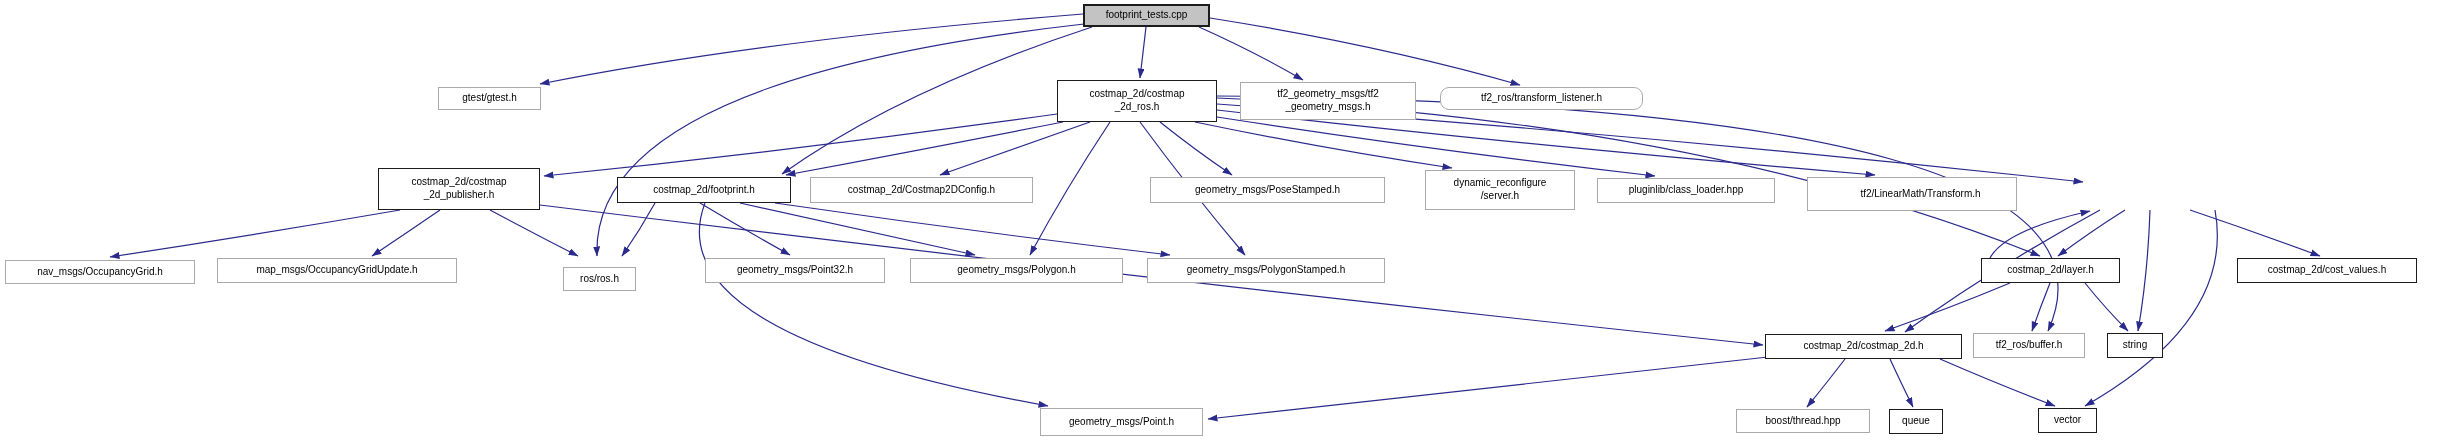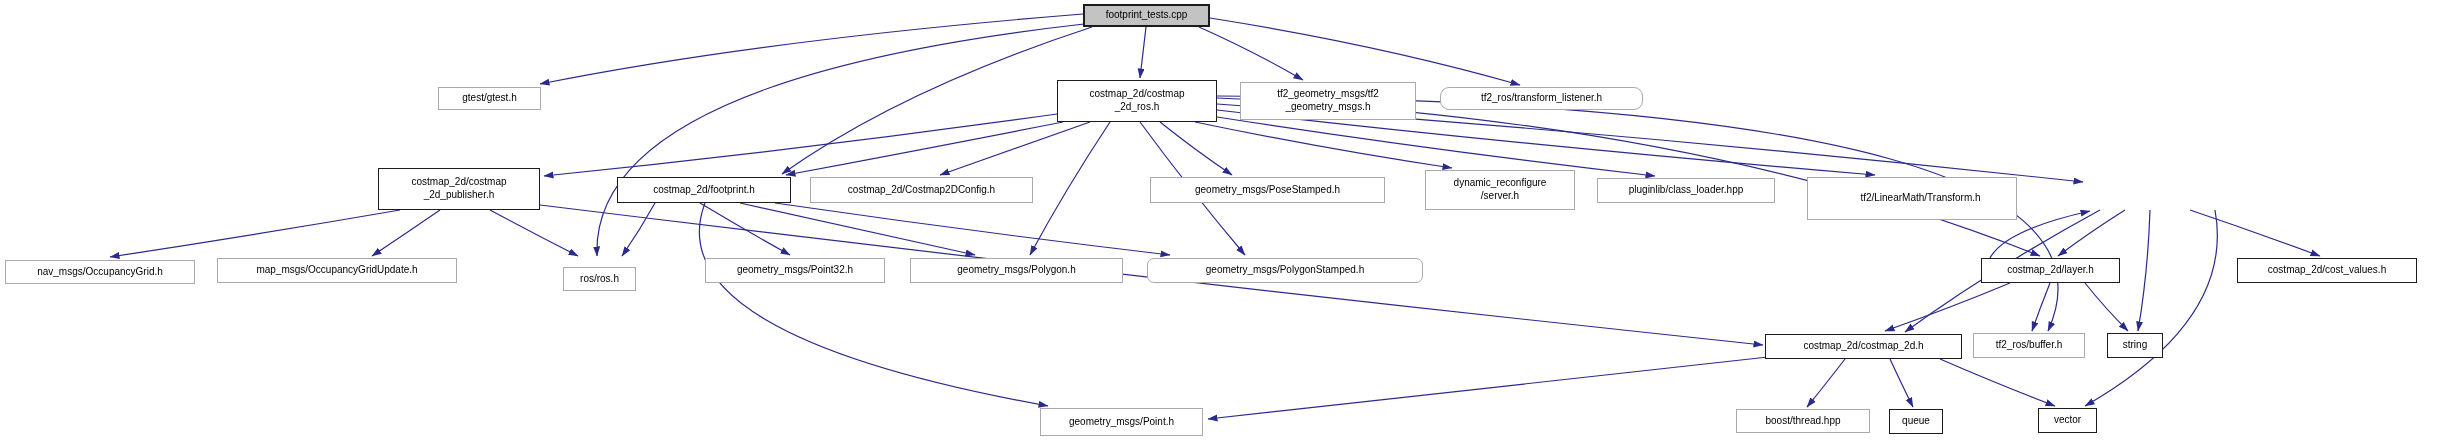--- a/index.html
+++ b/index.html
@@ -111,27 +111,27 @@
 _geometry_msgs.h</div>
       <div class="node ext" style="left: 1440px; top: 87px; width: 203px; height: 23px; border-radius: 9px;">tf2_ros/transform_listener.h</div>
       <div class="node doc" style="left: 378px; top: 168px; width: 162px; height: 42px;">costmap_2d/costmap
 _2d_publisher.h</div>
       <div class="node doc" style="left: 617px; top: 177px; width: 174px; height: 26px;">costmap_2d/footprint.h</div>
       <div class="node ext" style="left: 810px; top: 177px; width: 223px; height: 26px;">costmap_2d/Costmap2DConfig.h</div>
       <div class="node ext" style="left: 1150px; top: 177px; width: 235px; height: 26px;">geometry_msgs/PoseStamped.h</div>
       <div class="node ext" style="left: 1425px; top: 170px; width: 150px; height: 40px;">dynamic_reconfigure
 /server.h</div>
       <div class="node ext" style="left: 1597px; top: 178px; width: 178px; height: 25px;">pluginlib/class_loader.hpp</div>
-      <div class="node ext" style="left: 1807px; top: 177px; width: 210px; height: 43px; padding-left: 20px;">tf2/LinearMath/Transform.h</div>
+      <div class="node ext" style="left: 1807px; top: 177px; width: 210px; height: 34px; padding-left: 20px;">tf2/LinearMath/Transform.h</div>
       <div class="node ext" style="left: 5px; top: 260px; width: 190px; height: 24px;">nav_msgs/OccupancyGrid.h</div>
       <div class="node ext" style="left: 217px; top: 258px; width: 240px; height: 25px;">map_msgs/OccupancyGridUpdate.h</div>
       <div class="node ext" style="left: 563px; top: 259px; width: 73px; height: 24px; margin-top: 8px;">ros/ros.h</div>
       <div class="node ext" style="left: 705px; top: 258px; width: 180px; height: 25px;">geometry_msgs/Point32.h</div>
       <div class="node ext" style="left: 910px; top: 258px; width: 213px; height: 25px;">geometry_msgs/Polygon.h</div>
-      <div class="node ext" style="left: 1147px; top: 258px; width: 276px; height: 25px; border-radius: 7px;">geometry_msgs/PolygonStamped.h</div>
+      <div class="node ext" style="left: 1147px; top: 258px; width: 238px; height: 25px;">geometry_msgs/PolygonStamped.h</div>
       <div class="node doc" style="left: 1981px; top: 258px; width: 139px; height: 25px;">costmap_2d/layer.h</div>
       <div class="node doc" style="left: 2237px; top: 258px; width: 180px; height: 25px;">costmap_2d/cost_values.h</div>
       <div class="node doc" style="left: 1765px; top: 334px; width: 197px; height: 25px;">costmap_2d/costmap_2d.h</div>
       <div class="node ext" style="left: 1973px; top: 333px; width: 112px; height: 25px;">tf2_ros/buffer.h</div>
       <div class="node doc" style="left: 2107px; top: 333px; width: 56px; height: 25px;">string</div>
       <div class="node ext" style="left: 1040px; top: 408px; width: 163px; height: 28px;">geometry_msgs/Point.h</div>
       <div class="node ext" style="left: 1736px; top: 409px; width: 134px; height: 24px;">boost/thread.hpp</div>
       <div class="node doc" style="left: 1889px; top: 409px; width: 54px; height: 25px;">queue</div>
       <div class="node doc" style="left: 2038px; top: 408px; width: 59px; height: 25px;">vector</div>
     </div>

